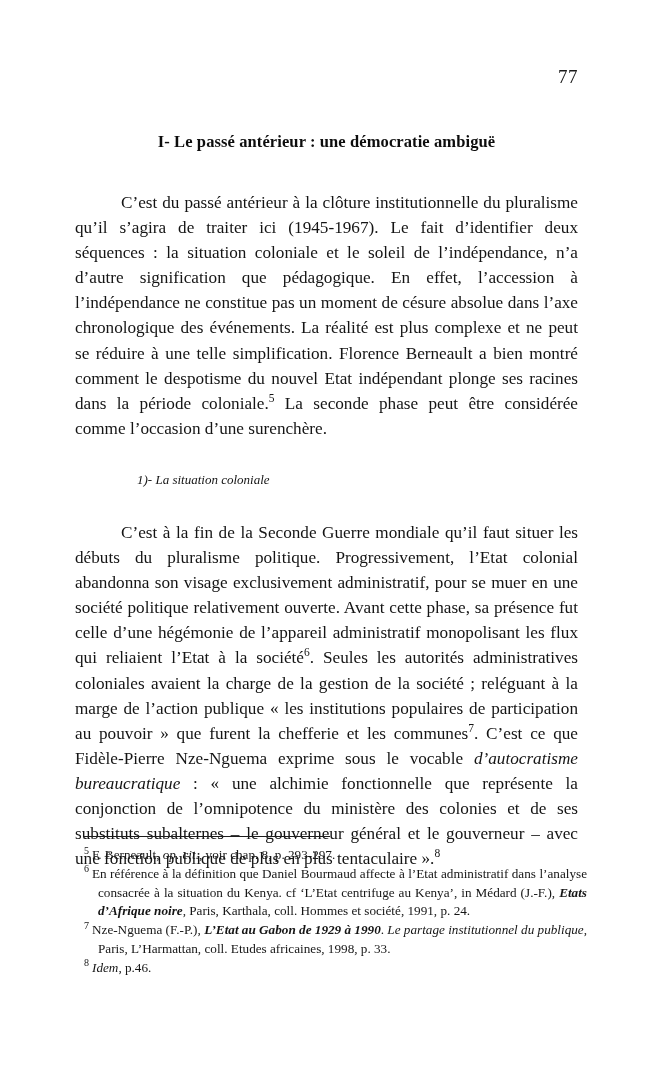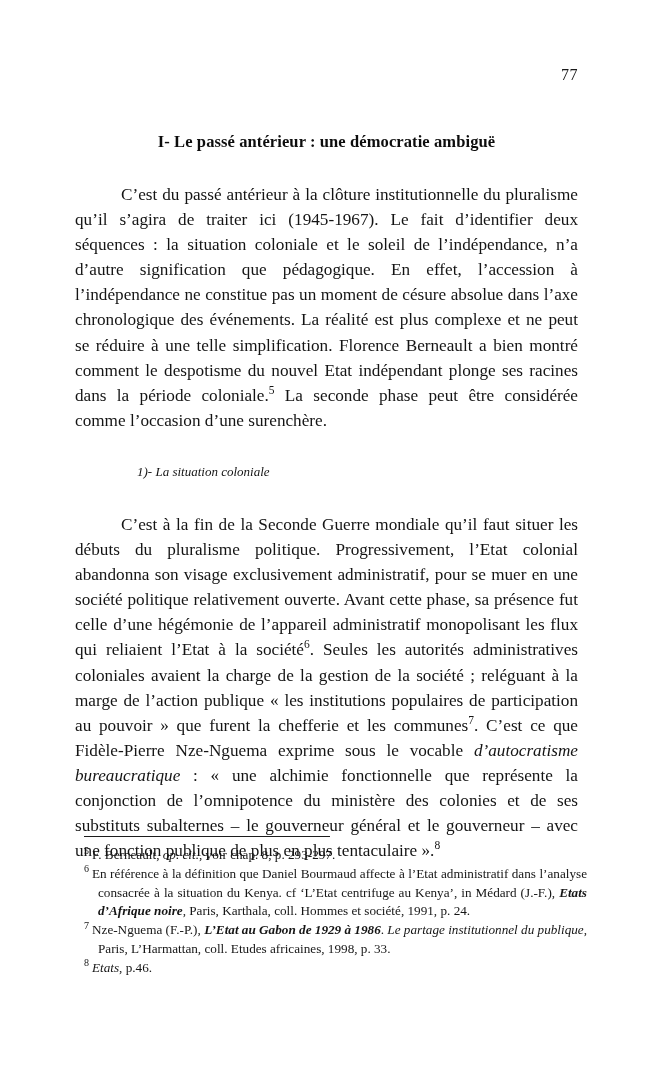--- a/index.html
+++ b/index.html
@@ -21,39 +21,39 @@
     margin: 0 auto;
   }
 
   
   .folio {
     position: absolute;
     top: 66px;
     left: 0;
     width: 578px;
     text-align: right;
-    font-size: 16px;
+    font-size: 19px;
     letter-spacing: 0.5px;
     color: #1a1a1a;
   }
 
   
   .content {
     position: absolute;
     left: 75px;
     top: 132px;
     width: 503px;
   }
 
   .section-heading {
     text-align: center;
     font-weight: bold;
     font-size: 16.5px;
     letter-spacing: 0.1px;
-    margin: 0 0 30px 0;
+    margin: 0 0 38px 0;
     color: #0d0d0d;
   }
 
   p.body {
     margin: 0 0 0 0;
     text-align: justify;
     text-justify: inter-word;
     font-size: 17.2px;
     line-height: 25.1px;
     text-indent: 46px;
@@ -129,18 +129,18 @@
 
   </div>
 
   <div class="footnotes">
     <div class="fn-rule"></div>
 
     <p class="footnote nojust"><span class="marker">5</span>F. Berneault, <i>op. cit.</i>, voir chap. 8, p. 293-297.</p>
 
     <p class="footnote"><span class="marker">6</span>En référence à la définition que Daniel Bourmaud affecte à l’Etat administratif dans l’analyse consacrée à la situation du Kenya. cf ‘L’Etat centrifuge au Kenya’, in Médard (J.-F.), <span class="bi">Etats d’Afrique noire</span>, Paris, Karthala, coll. Hommes et société, 1991, p. 24.</p>
 
-    <p class="footnote"><span class="marker">7</span>Nze-Nguema (F.-P.), <span class="bi">L’Etat au Gabon de 1929 à 1986</span>. <i>Le partage institutionnel du publique</i>, Paris, L’Harmattan, coll. Etudes africaines, 1998, p. 33.</p>
+    <p class="footnote"><span class="marker">7</span>Nze-Nguema (F.-P.), <span class="bi">L’Etat au Gabon de 1929 à 1990</span>. <i>Le partage institutionnel du publique</i>, Paris, L’Harmattan, coll. Etudes africaines, 1998, p. 33.</p>
 
-    <p class="footnote nojust"><span class="marker">8</span><i>Etats</i>, p.46.</p>
+    <p class="footnote nojust"><span class="marker">8</span><i>Idem</i>, p.46.</p>
   </div>
 
 </div>
 
 </body></html>

